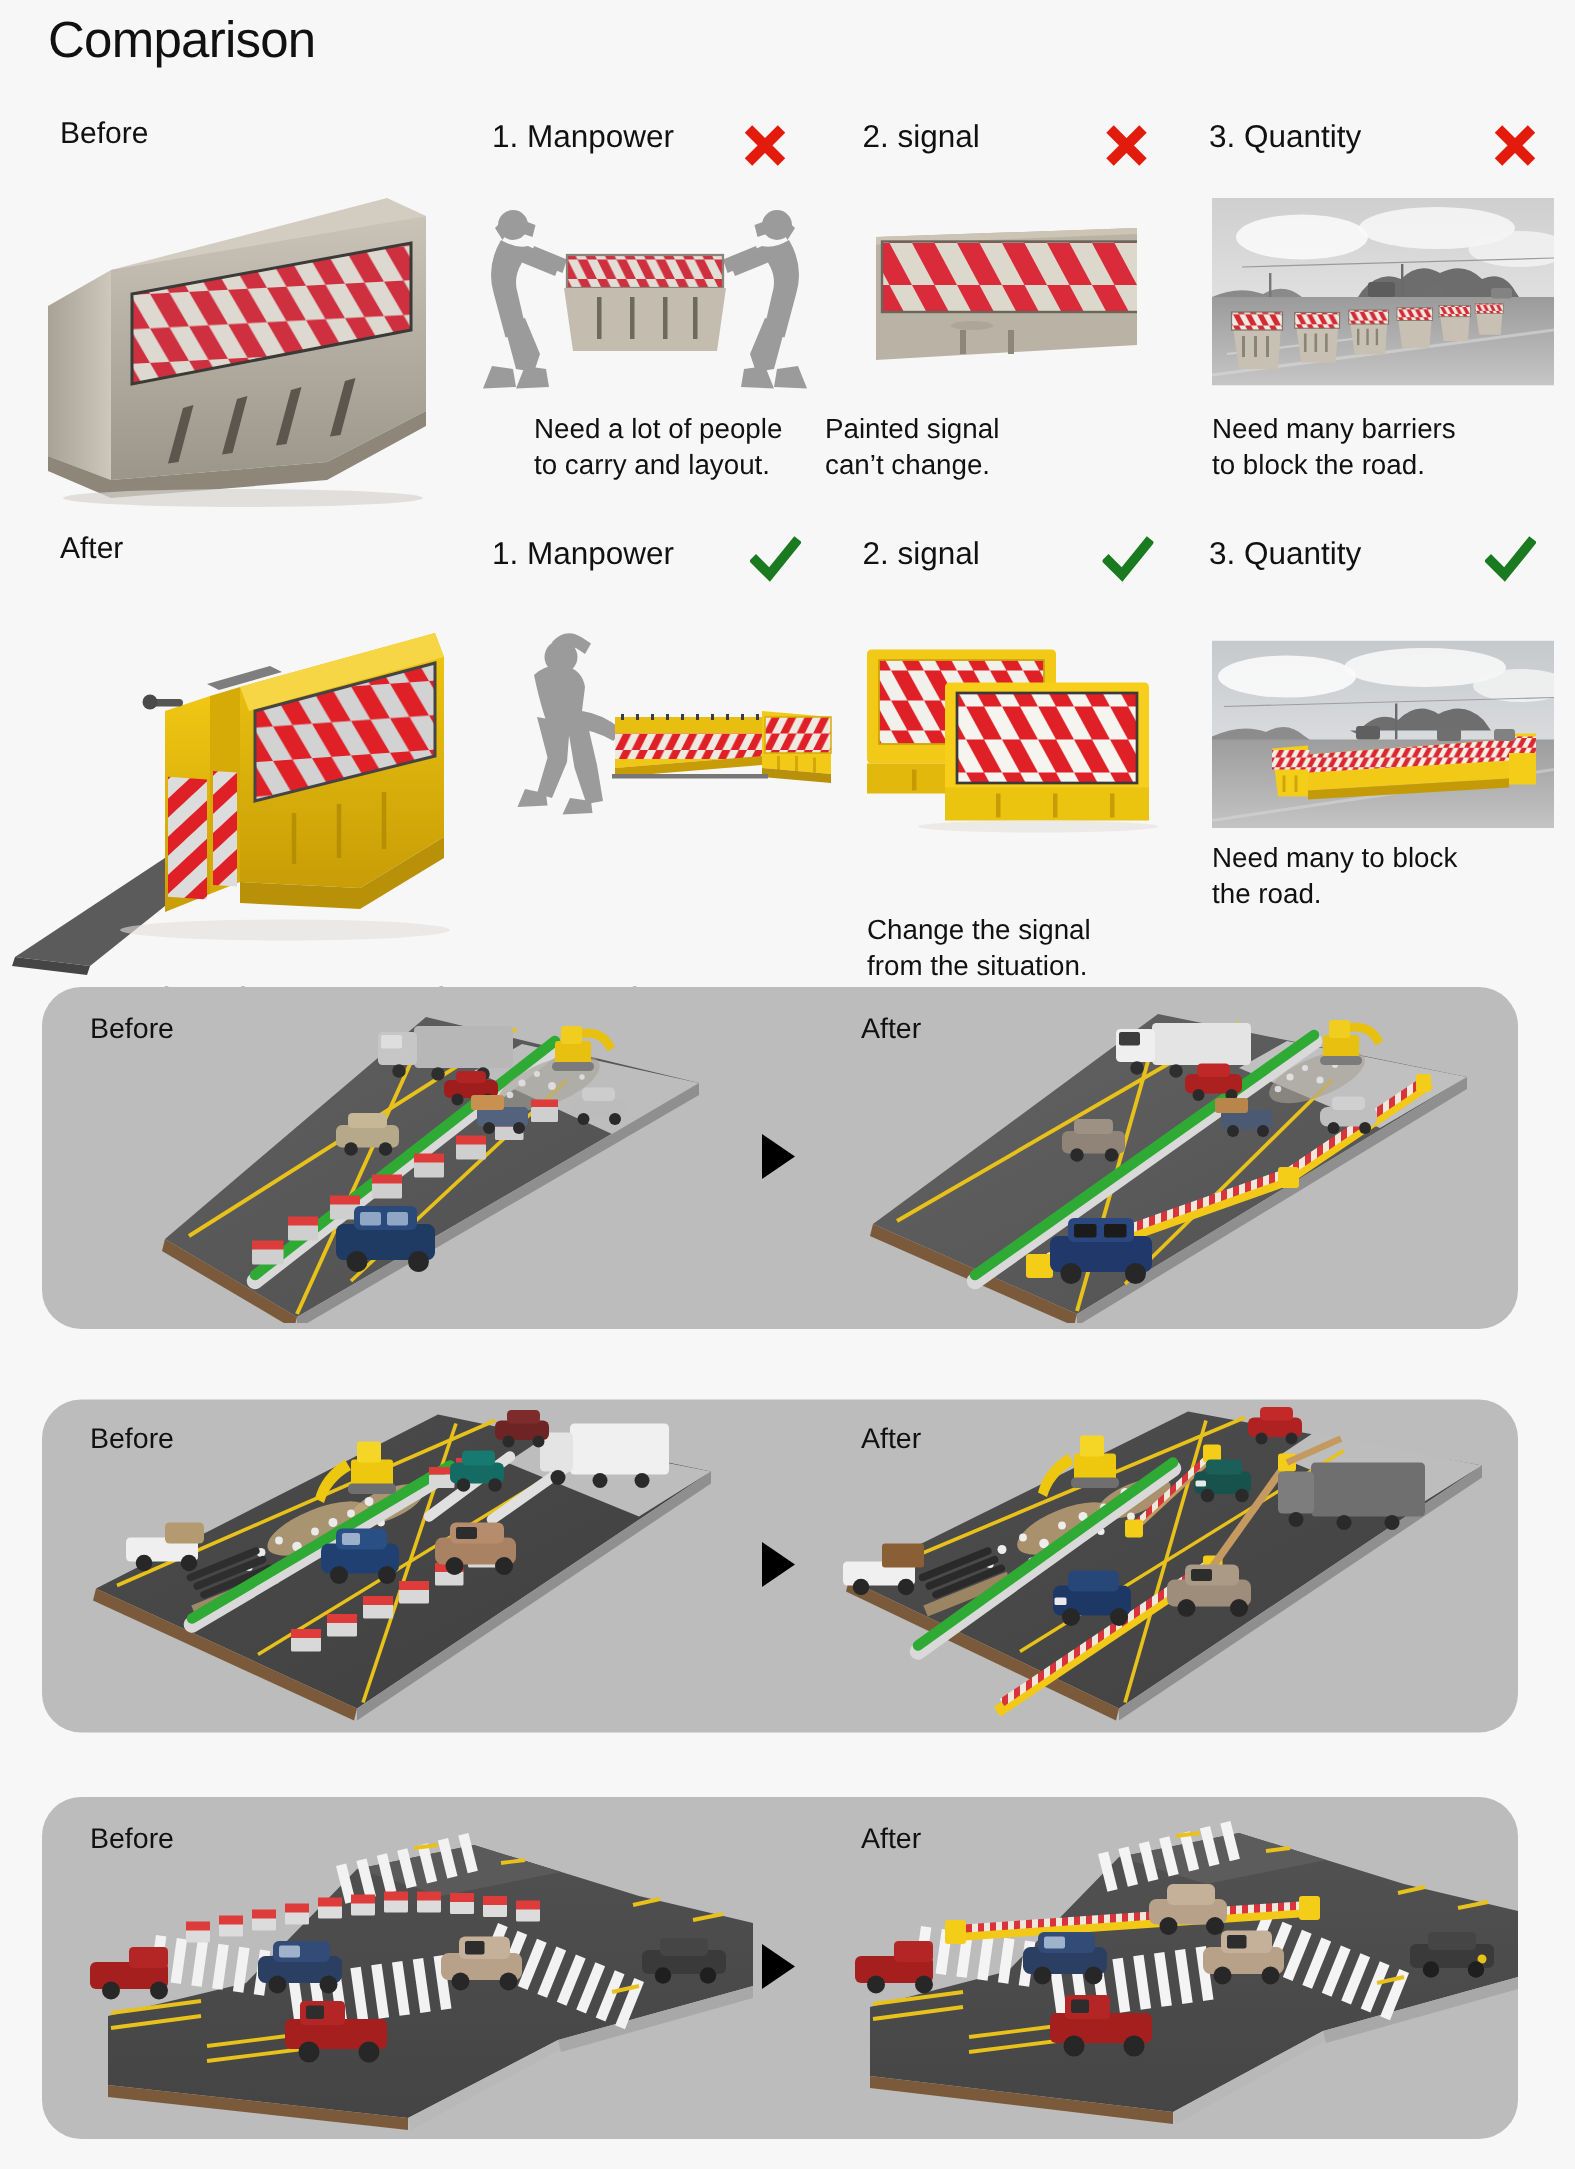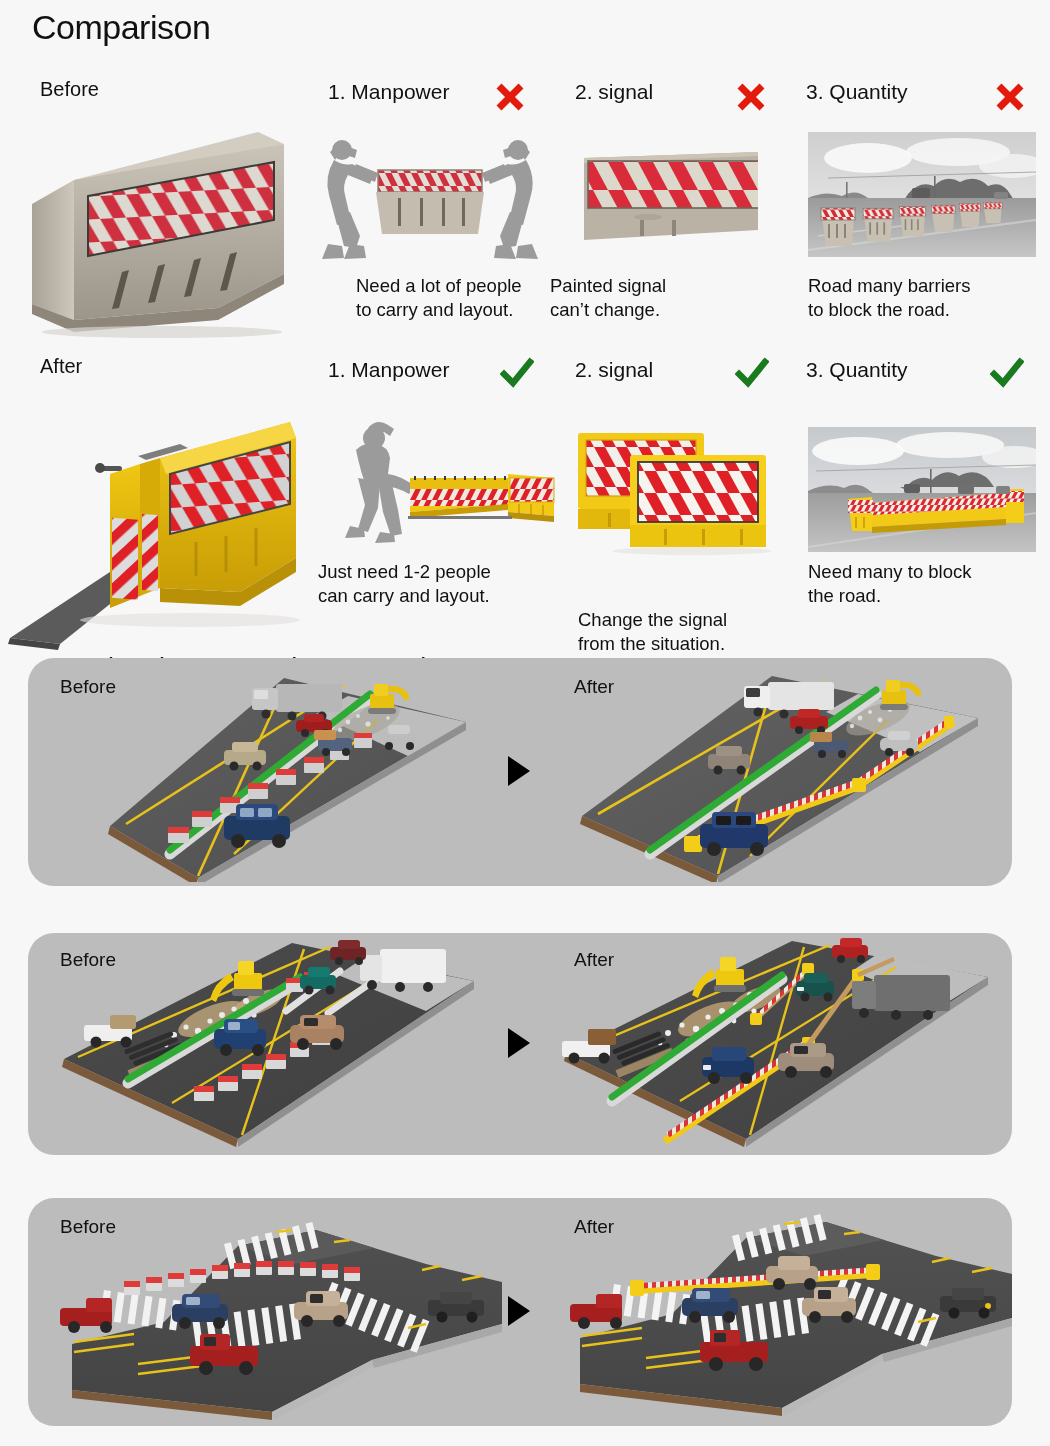--- a/index.html
+++ b/index.html
@@ -273,21 +273,21 @@
             <polygon points="0,16 32,16 30,44 4,44" fill="#c7c0b3"></polygon>
             <rect x="-1" y="6" width="34" height="12" fill="url(#chevT)" stroke="#7a746a" stroke-width="0.8"></rect>
           </g>
         </g>
 
         <rect x="142" y="58" width="12" height="8" rx="2" fill="#6e6e6e"></rect>
         <rect x="186" y="60" width="14" height="7" rx="2" fill="#838383"></rect>
         <rect x="104" y="56" width="18" height="10" rx="2" fill="#5c5c5c"></rect>
       </svg>
     </div>
-    <div class="cell-cap" style="left:808px; top:212px; width:230px;">Road many barriers
+    <div class="cell-cap" style="left:808px; top:212px; width:230px;">Need many barriers
 to block the road.</div>
 
     <div class="row-label" style="left:40px; top:293px;">After</div>
 
     <div class="hero" style="left:0px; top:320px; width:310px; height:270px;">
       <svg width="310" height="270" viewBox="0 0 310 270">
         <defs>
           <linearGradient id="yel1" x1="0" y1="0" x2="0" y2="1">
             <stop offset="0" stop-color="#f0c713"></stop>
               <stop offset="1" stop-color="#c89d06"></stop>
@@ -397,22 +397,20 @@
           <g fill="#d3a808">
               <rect x="196" y="92" width="2" height="10"></rect>
               <rect x="208" y="92" width="2" height="10"></rect>
               <rect x="220" y="93" width="2" height="10"></rect>
             </g>
           <polygon points="186,100 232,104 232,110 186,106" fill="#b8900a"></polygon>
         </g>
         <rect x="86" y="104" width="104" height="3" fill="#777"></rect>
       </svg>
     </div>
-    <div class="cell-cap" style="left:318px; top:498px; width:240px;">Just need 1-2 people
-can carry and layout.</div>
 
     <div class="cell" style="left:572px; top:365px; width:200px; height:130px;">
       <svg width="200" height="130" viewBox="0 0 200 130">
         <defs>
           <pattern id="chevB" width="22" height="40" patternUnits="userSpaceOnUse">
             <rect width="22" height="40" fill="#f2f0eb"></rect>
             <path d="M0 0 L11 0 L22 20 L11 20 Z" fill="#e02027"></path>
             <path d="M0 20 L11 20 L22 40 L11 40 Z" fill="#e02027"></path>
           </pattern>
           <pattern id="chevB2" width="24" height="44" patternUnits="userSpaceOnUse">

